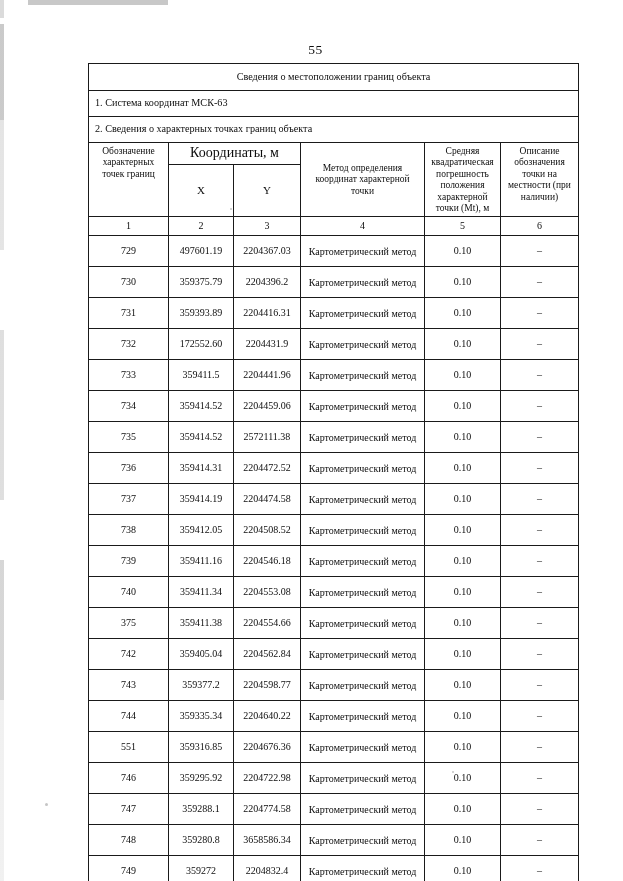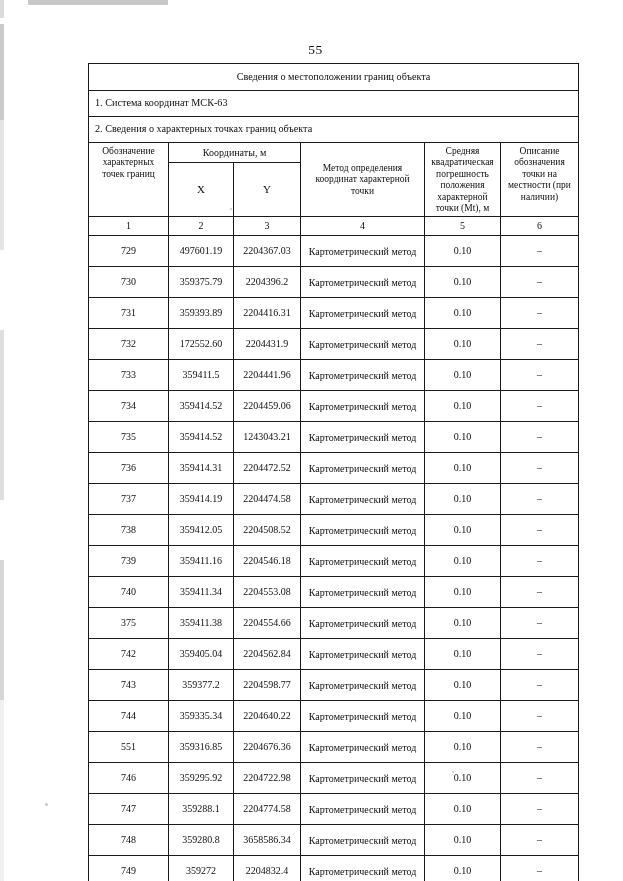--- a/index.html
+++ b/index.html
@@ -90,21 +90,21 @@
     line-height: 1.2;
     vertical-align: top !important;
     padding-top: 3px !important;
   }
   .hdr-mid {
     vertical-align: middle !important;
     margin-top: 24px;
   }
   .hdr-coords {
     height: 15px;
-    font-size: 10px;
+    font-size: 14px;
   }
   .hdr-axis {
     font-size: 11px;
     vertical-align: middle !important;
   }
 
   .numrow td {
     height: 14px;
     font-size: 10px;
   }
@@ -219,21 +219,21 @@
         <td>734</td>
         <td>359414.52</td>
         <td>2204459.06</td>
         <td class="method-cell">Картометрический метод</td>
         <td>0.10</td>
         <td class="dash-cell">–</td>
       </tr>
       <tr class="data-row">
         <td>735</td>
         <td>359414.52</td>
-        <td>1243043.21</td>
+        <td>2572111.38</td>
         <td class="method-cell">Картометрический метод</td>
         <td>0.10</td>
         <td class="dash-cell">–</td>
       </tr>
       <tr class="data-row">
         <td>736</td>
         <td>359414.31</td>
         <td>2204472.52</td>
         <td class="method-cell">Картометрический метод</td>
         <td>0.10</td>

